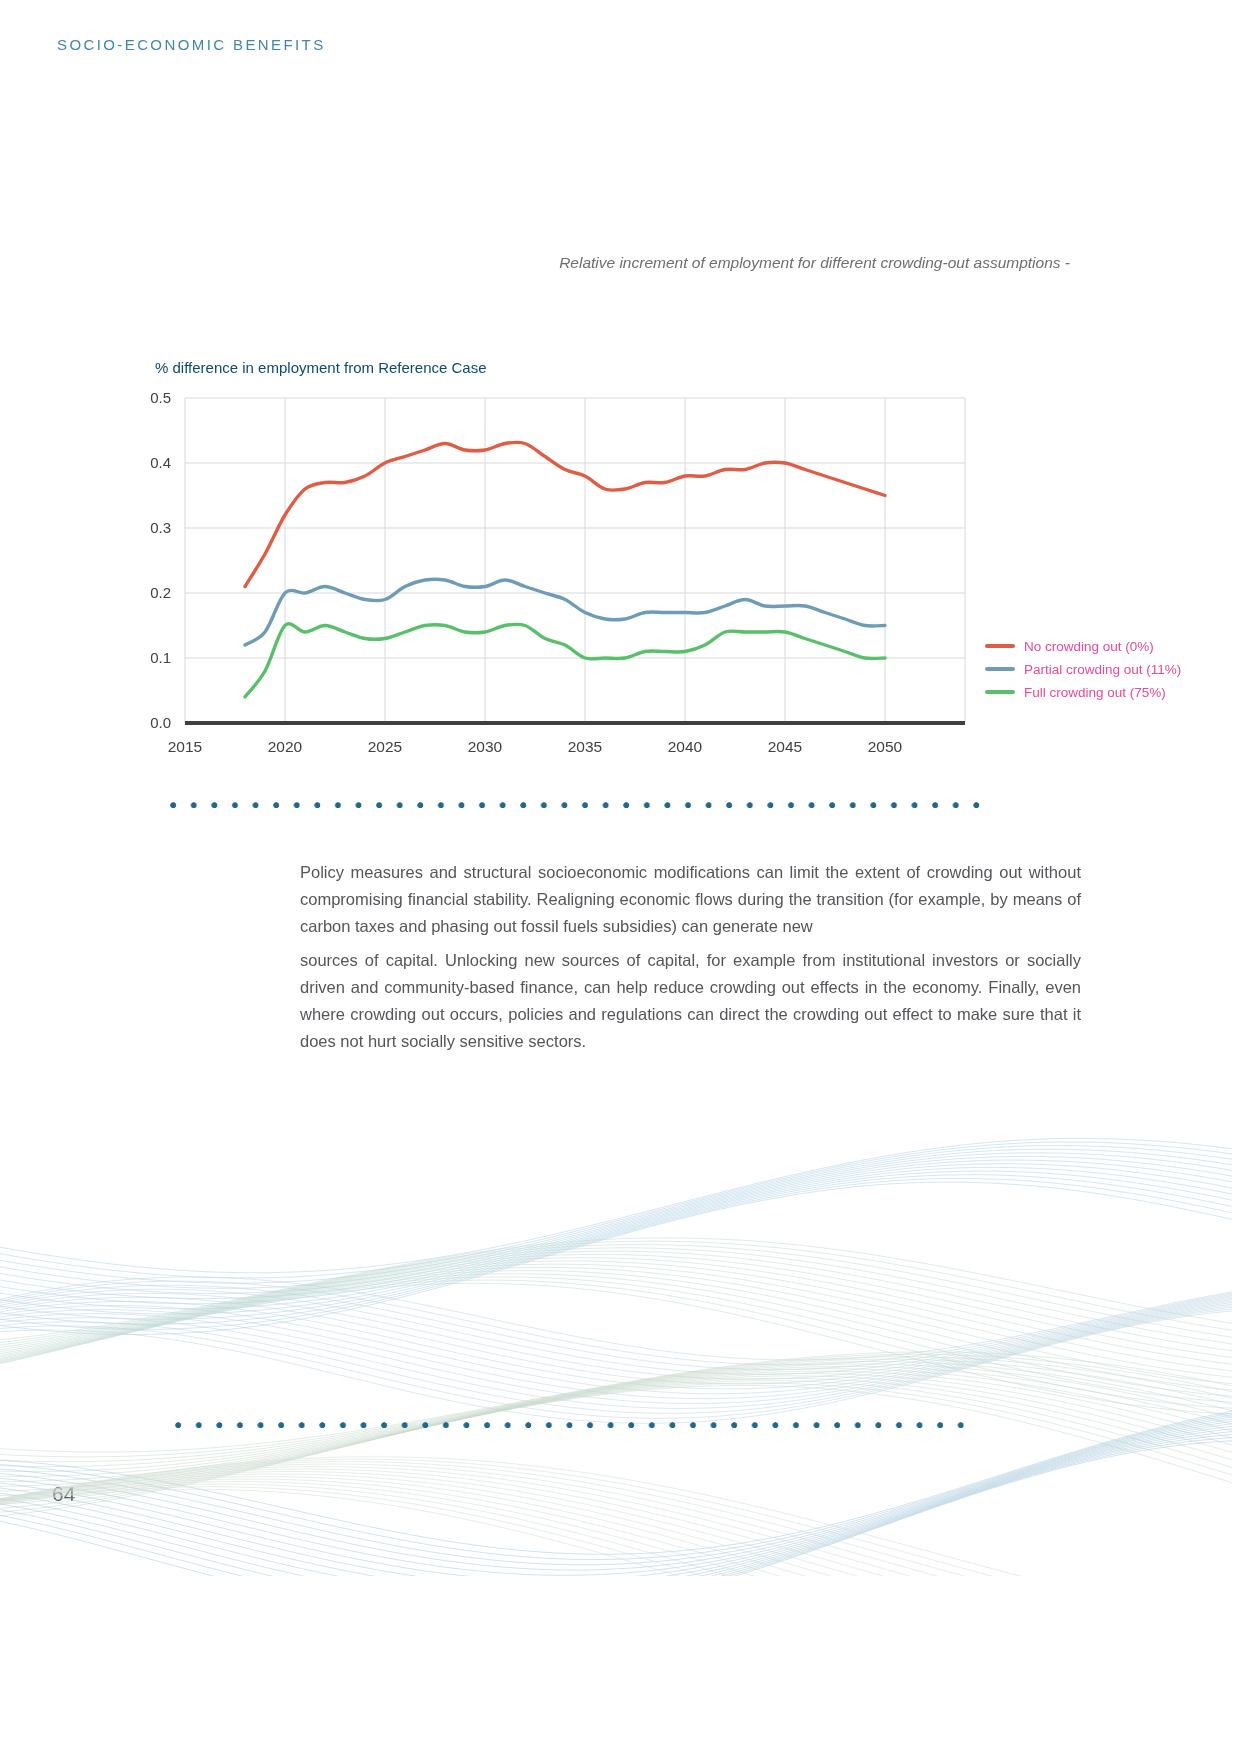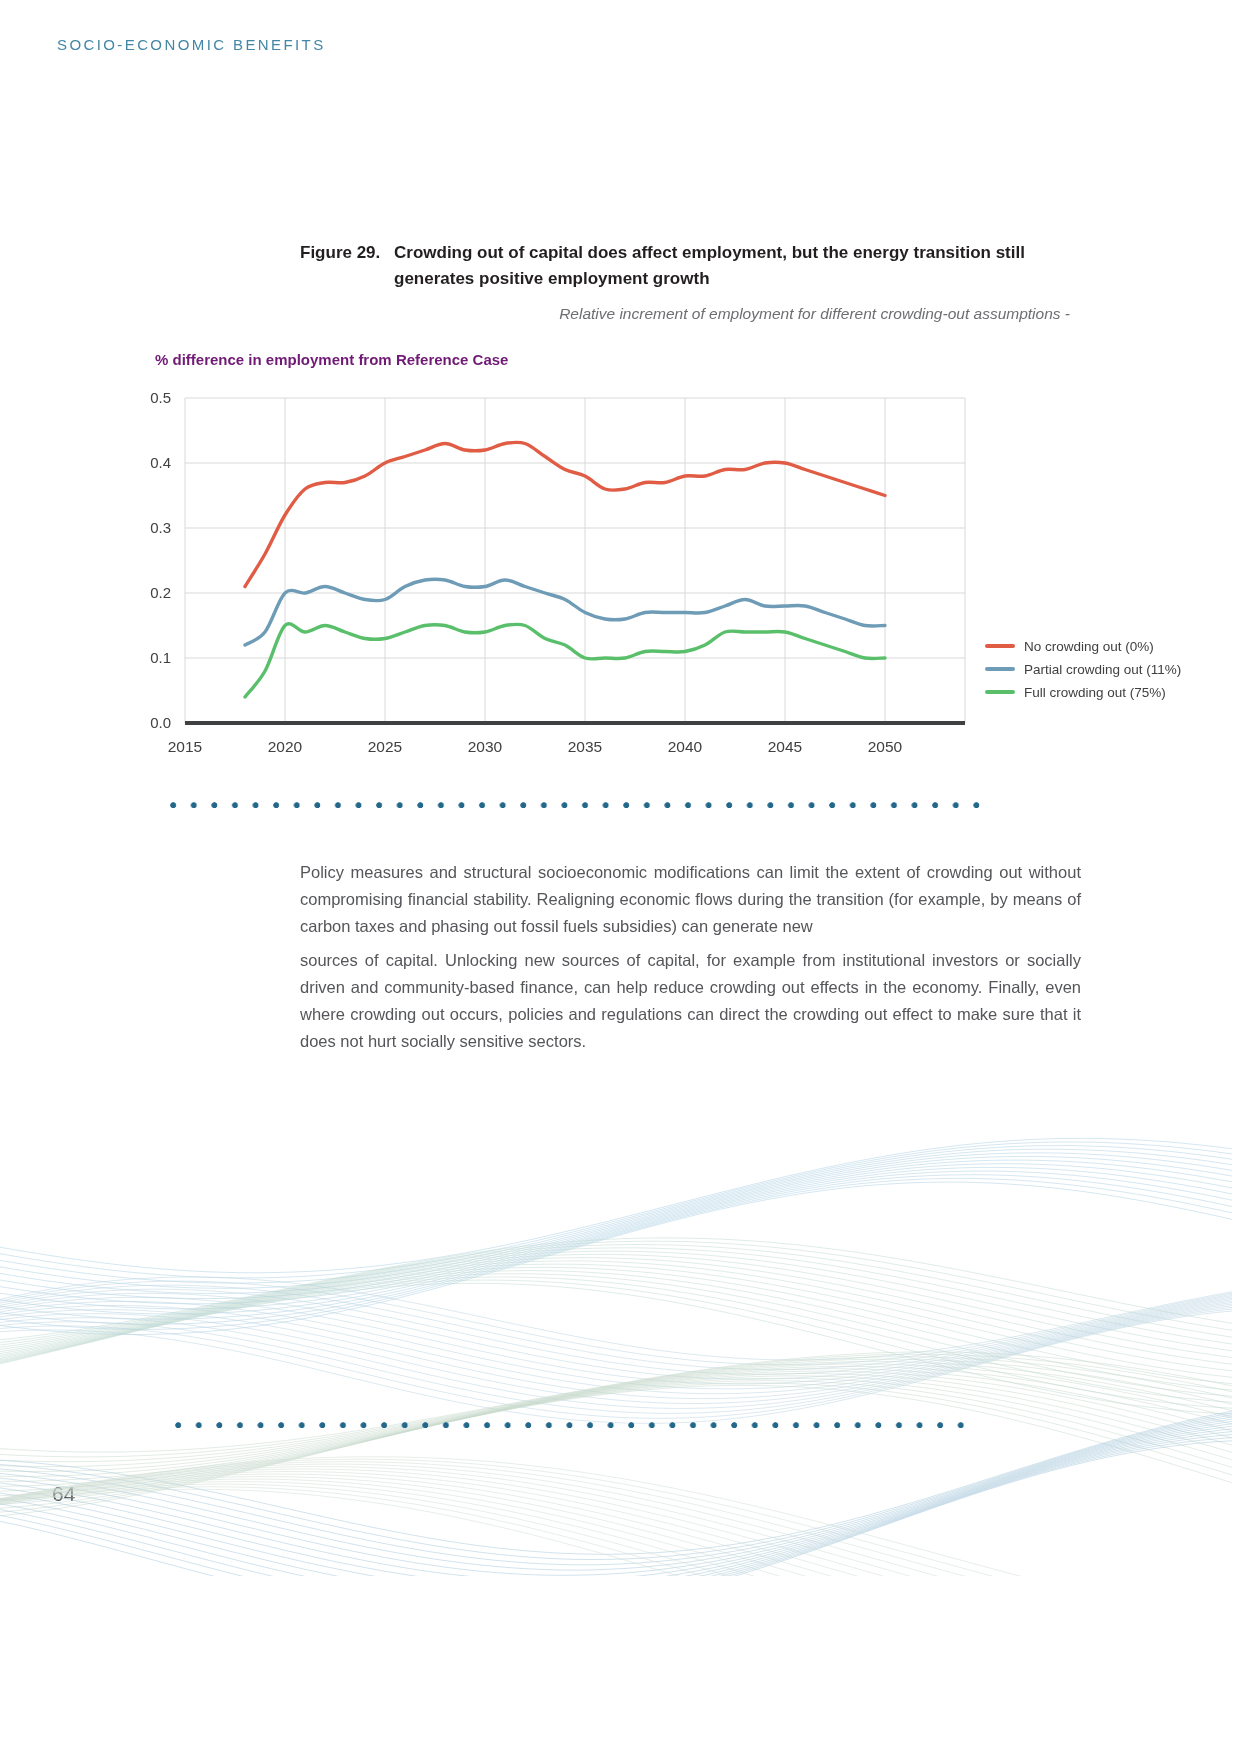--- a/index.html
+++ b/index.html
@@ -17,28 +17,28 @@
     font-size:15px;letter-spacing:2.4px;color:var(--header-color);
     font-weight:400;
   }
 
   .figure-head{left:300px;top:240px;width:770px;}
   .fig-row{display:flex;align-items:flex-start;}
   .fig-label{width:94px;flex:0 0 94px;font-weight:bold;font-size:17px;line-height:1.5;}
   .fig-title{font-weight:bold;font-size:17px;line-height:1.5;}
   .fig-subtitle{margin-left:94px;margin-top:11px;font-style:italic;font-size:15.5px;line-height:1.6;color:#6d6e71;text-align:right;}
 
-  .chart-axis-label{left:155px;top:351px;font-size:15px;font-weight:bold;color:#701a75;}
+  .chart-axis-label{left:155px;top:359px;font-size:15px;font-weight:normal;color:#0c4a6e;}
 
   #chart-svg{left:130px;top:382px;font-family:"Liberation Sans","DejaVu Sans",sans-serif;}
 
   .legend{left:985px;top:639px;display:flex;flex-direction:column;gap:9px;}
   .legend-item{display:flex;align-items:center;height:14px;}
   .legend-swatch{display:inline-block;width:30px;height:4px;border-radius:2px;margin-right:9px;background:#999;}
-  .legend-label{font-size:13.5px;color:#404040;white-space:nowrap;}
+  .legend-label{font-size:13.5px;color:#ec4899;white-space:nowrap;}
 
   .dots{
     height:7px;
     background-image:radial-gradient(circle at 3.2px 3.2px, var(--dots-color) 2.6px, transparent 3.3px);
     background-size:20.6px 7px;
     background-repeat:repeat-x;
     z-index:6;
   }
   .dots-1{left:170px;top:802px;width:810px;}
   .dots-2{left:175px;top:1422px;width:800px;}
@@ -51,27 +51,20 @@
   .page-number{left:52px;top:1482px;font-size:21px;color:#4d4d4f;}
 </style>
 </head>
 <body>
 
 <div class="page">
 
   <div class="abs section-header">SOCIO-ECONOMIC BENEFITS</div>
 
   <div class="abs figure-head">
-    <div class="fig-row">
-      <div class="fig-label">Figure 29.</div>
-      <div class="fig-title">
-        <div>Crowding out of capital does affect employment, but the energy transition still</div>
-        <div>generates positive employment growth</div>
-      </div>
-    </div>
     <div class="fig-subtitle">
       <div>Relative increment of employment for different crowding-out assumptions -</div>
     </div>
   </div>
 
   <div class="abs chart-axis-label">% difference in employment from Reference Case</div>
 
   <svg id="chart-svg" class="abs" width="850" height="381">
       <line x1="55" x2="55" y1="16" y2="341" stroke="#d9d9d9" stroke-width="1"></line>
       <line x1="155" x2="155" y1="16" y2="341" stroke="#d9d9d9" stroke-width="1"></line>

